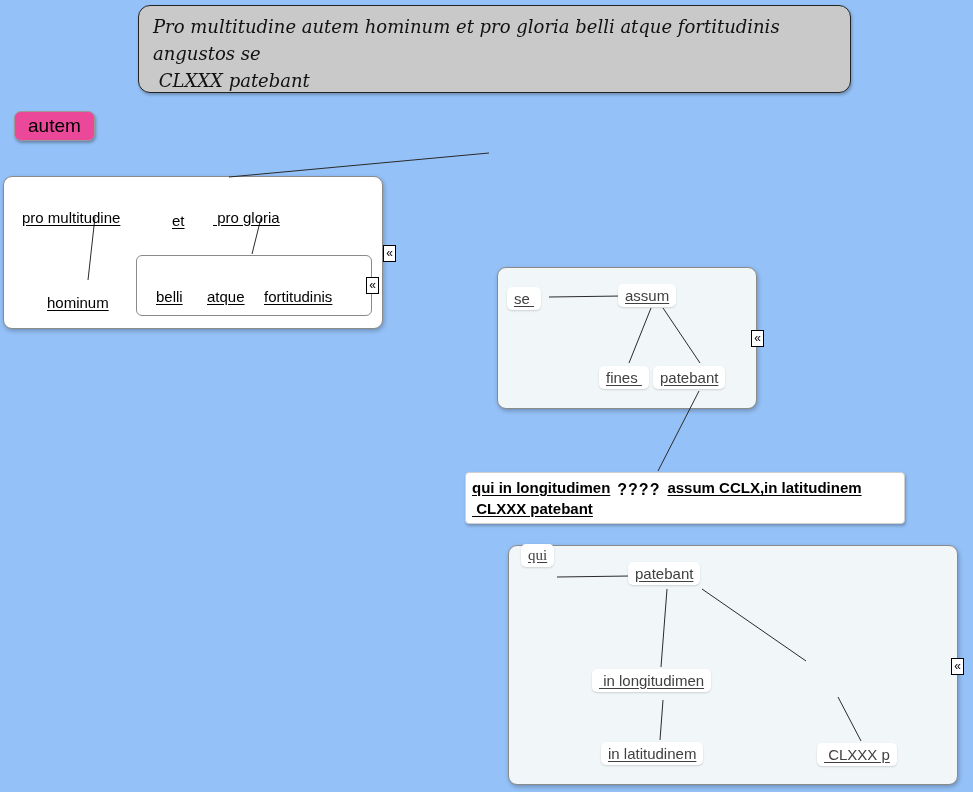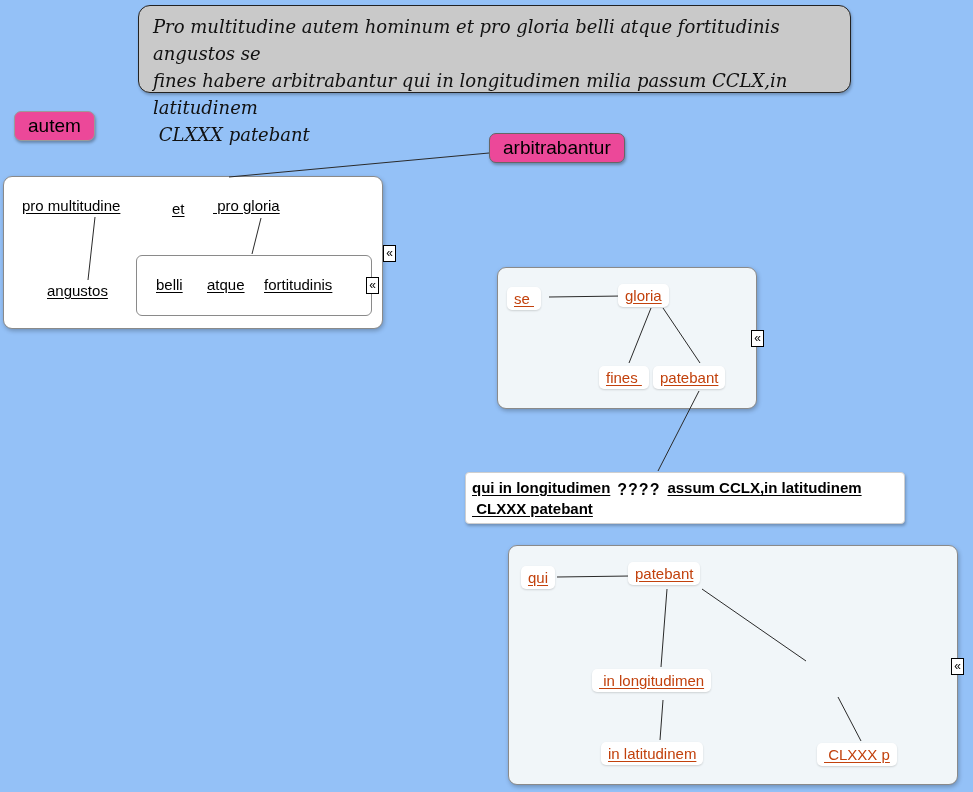--- a/index.html
+++ b/index.html
@@ -39,41 +39,41 @@
   #panel-left{left:3px;top:176px;width:380px;height:153px;background:#ffffff;}
   #panel-middle{left:497px;top:267px;width:260px;height:142px;background:var(--panel_bg);}
   #panel-bottom{left:508px;top:545px;width:450px;height:240px;background:var(--panel_bg);}
   #nested-box{
     position:absolute;left:136px;top:255px;width:236px;height:61px;
     background:#fff;border:1px solid #8a8a8a;border-radius:6px;z-index:2;
   }
   
   .word{
     position:absolute;font-size:15px;color:#000;z-index:3;white-space:pre;
-    text-decoration:underline;text-underline-offset:2px;
+    text-decoration:underline;text-underline-offset:2px;margin-top:12px;
   }
   #w-pro-multitudine{left:22px;top:197px;}
   #w-et{left:172px;top:200px;}
   #w-pro-gloria{left:213px;top:197px;}
   #w-hominum{left:47px;top:282px;}
   #w-belli{left:156px;top:276px;}
   #w-atque{left:207px;top:276px;}
   #w-fortitudinis{left:264px;top:276px;}
   
   .chip{
     position:absolute;background:#fff;border-radius:5px;padding:3px 7px;
-    font-size:15px;color:#c2410c;z-index:3;white-space:pre;
+    font-size:15px;color:#404040;z-index:3;white-space:pre;
     text-decoration:underline;text-underline-offset:2px;
     box-shadow:0 1px 2px rgba(0,0,0,.15);
   }
   #c-se{left:507px;top:287px;}
   #c-habere{left:618px;top:284px;}
   #c-fines{left:599px;top:366px;}
   #c-angustos{left:653px;top:366px;}
-  #c-qui{left:521px;top:566px;}
+  #c-qui{left:521px;top:544px;font-family:Liberation Serif, serif;}
   #c-patebant{left:628px;top:562px;}
   #c-in-longitudimen{left:592px;top:669px;}
   #c-milia{left:764px;top:666px;}
   #c-in-latitudinem{left:601px;top:742px;}
   #c-clxxx{left:817px;top:743px;}
   
   #quiz-box{
     position:absolute;left:465px;top:472px;width:440px;height:52px;
     background:#fff;border:1px solid #cfcfcf;border-radius:4px;
     padding:4px 6px;z-index:2;box-shadow:1px 2px 3px rgba(0,0,0,.25);
@@ -96,55 +96,53 @@
   #lines{position:absolute;left:0;top:0;width:973px;height:792px;z-index:1;pointer-events:none;}
   #lines line{stroke:var(--line_color);stroke-width:1;}
 </style>
 </head>
 <body>
 
 <div id="canvas">
 
   <div id="sentence-box">
     <div class="sline">Pro multitudine autem hominum et pro gloria belli atque fortitudinis angustos se</div>
-    <div class="sline">fines habere arbitrabantur qui in longitudimen milia passum CCLX,in latitudinem</div>
     <div class="sline"> CLXXX patebant</div>
   </div>
 
   <div class="float-node" id="node-autem">autem</div>
-  <div class="float-node" id="node-arbitrabantur">arbitrabantur</div>
 
   <svg id="lines">
     <line x1="489" y1="153" x2="229" y2="177"></line>
     <line x1="95" y1="217" x2="88" y2="280"></line>
     <line x1="261" y1="218" x2="252" y2="254"></line>
     <line x1="549" y1="297" x2="622" y2="296"></line>
     <line x1="651" y1="308" x2="629" y2="363"></line>
     <line x1="663" y1="308" x2="700" y2="363"></line>
     <line x1="699" y1="391" x2="658" y2="471"></line>
     <line x1="557" y1="577" x2="630" y2="576"></line>
     <line x1="667" y1="589" x2="661" y2="667"></line>
     <line x1="702" y1="589" x2="806" y2="661"></line>
     <line x1="663" y1="700" x2="660" y2="740"></line>
     <line x1="838" y1="697" x2="861" y2="741"></line>
   </svg>
 
   <div class="panel" id="panel-left"></div>
   <span class="word" id="w-pro-multitudine">pro multitudine</span>
   <span class="word" id="w-et">et</span>
   <span class="word" id="w-pro-gloria"> pro gloria</span>
-  <span class="word" id="w-hominum">angustos</span>
+  <span class="word" id="w-hominum">hominum</span>
   <div id="nested-box"></div>
   <span class="word" id="w-belli">belli</span>
   <span class="word" id="w-atque">atque</span>
   <span class="word" id="w-fortitudinis">fortitudinis</span>
 
   <div class="panel" id="panel-middle"></div>
   <span class="chip" id="c-se">se </span>
-  <span class="chip" id="c-habere">gloria</span>
+  <span class="chip" id="c-habere">assum</span>
   <span class="chip" id="c-fines">fines </span>
   <span class="chip" id="c-angustos">patebant</span>
 
   <div id="quiz-box">
     <div class="qline"><span class="q-under">qui in longitudimen</span><span class="q-blank">????</span><span class="q-under">assum CCLX,in latitudinem</span></div>
     <div class="qline"><span class="q-under"> CLXXX patebant</span></div>
   </div>
 
   <div class="panel" id="panel-bottom"></div>
   <span class="chip" id="c-qui">qui</span>

